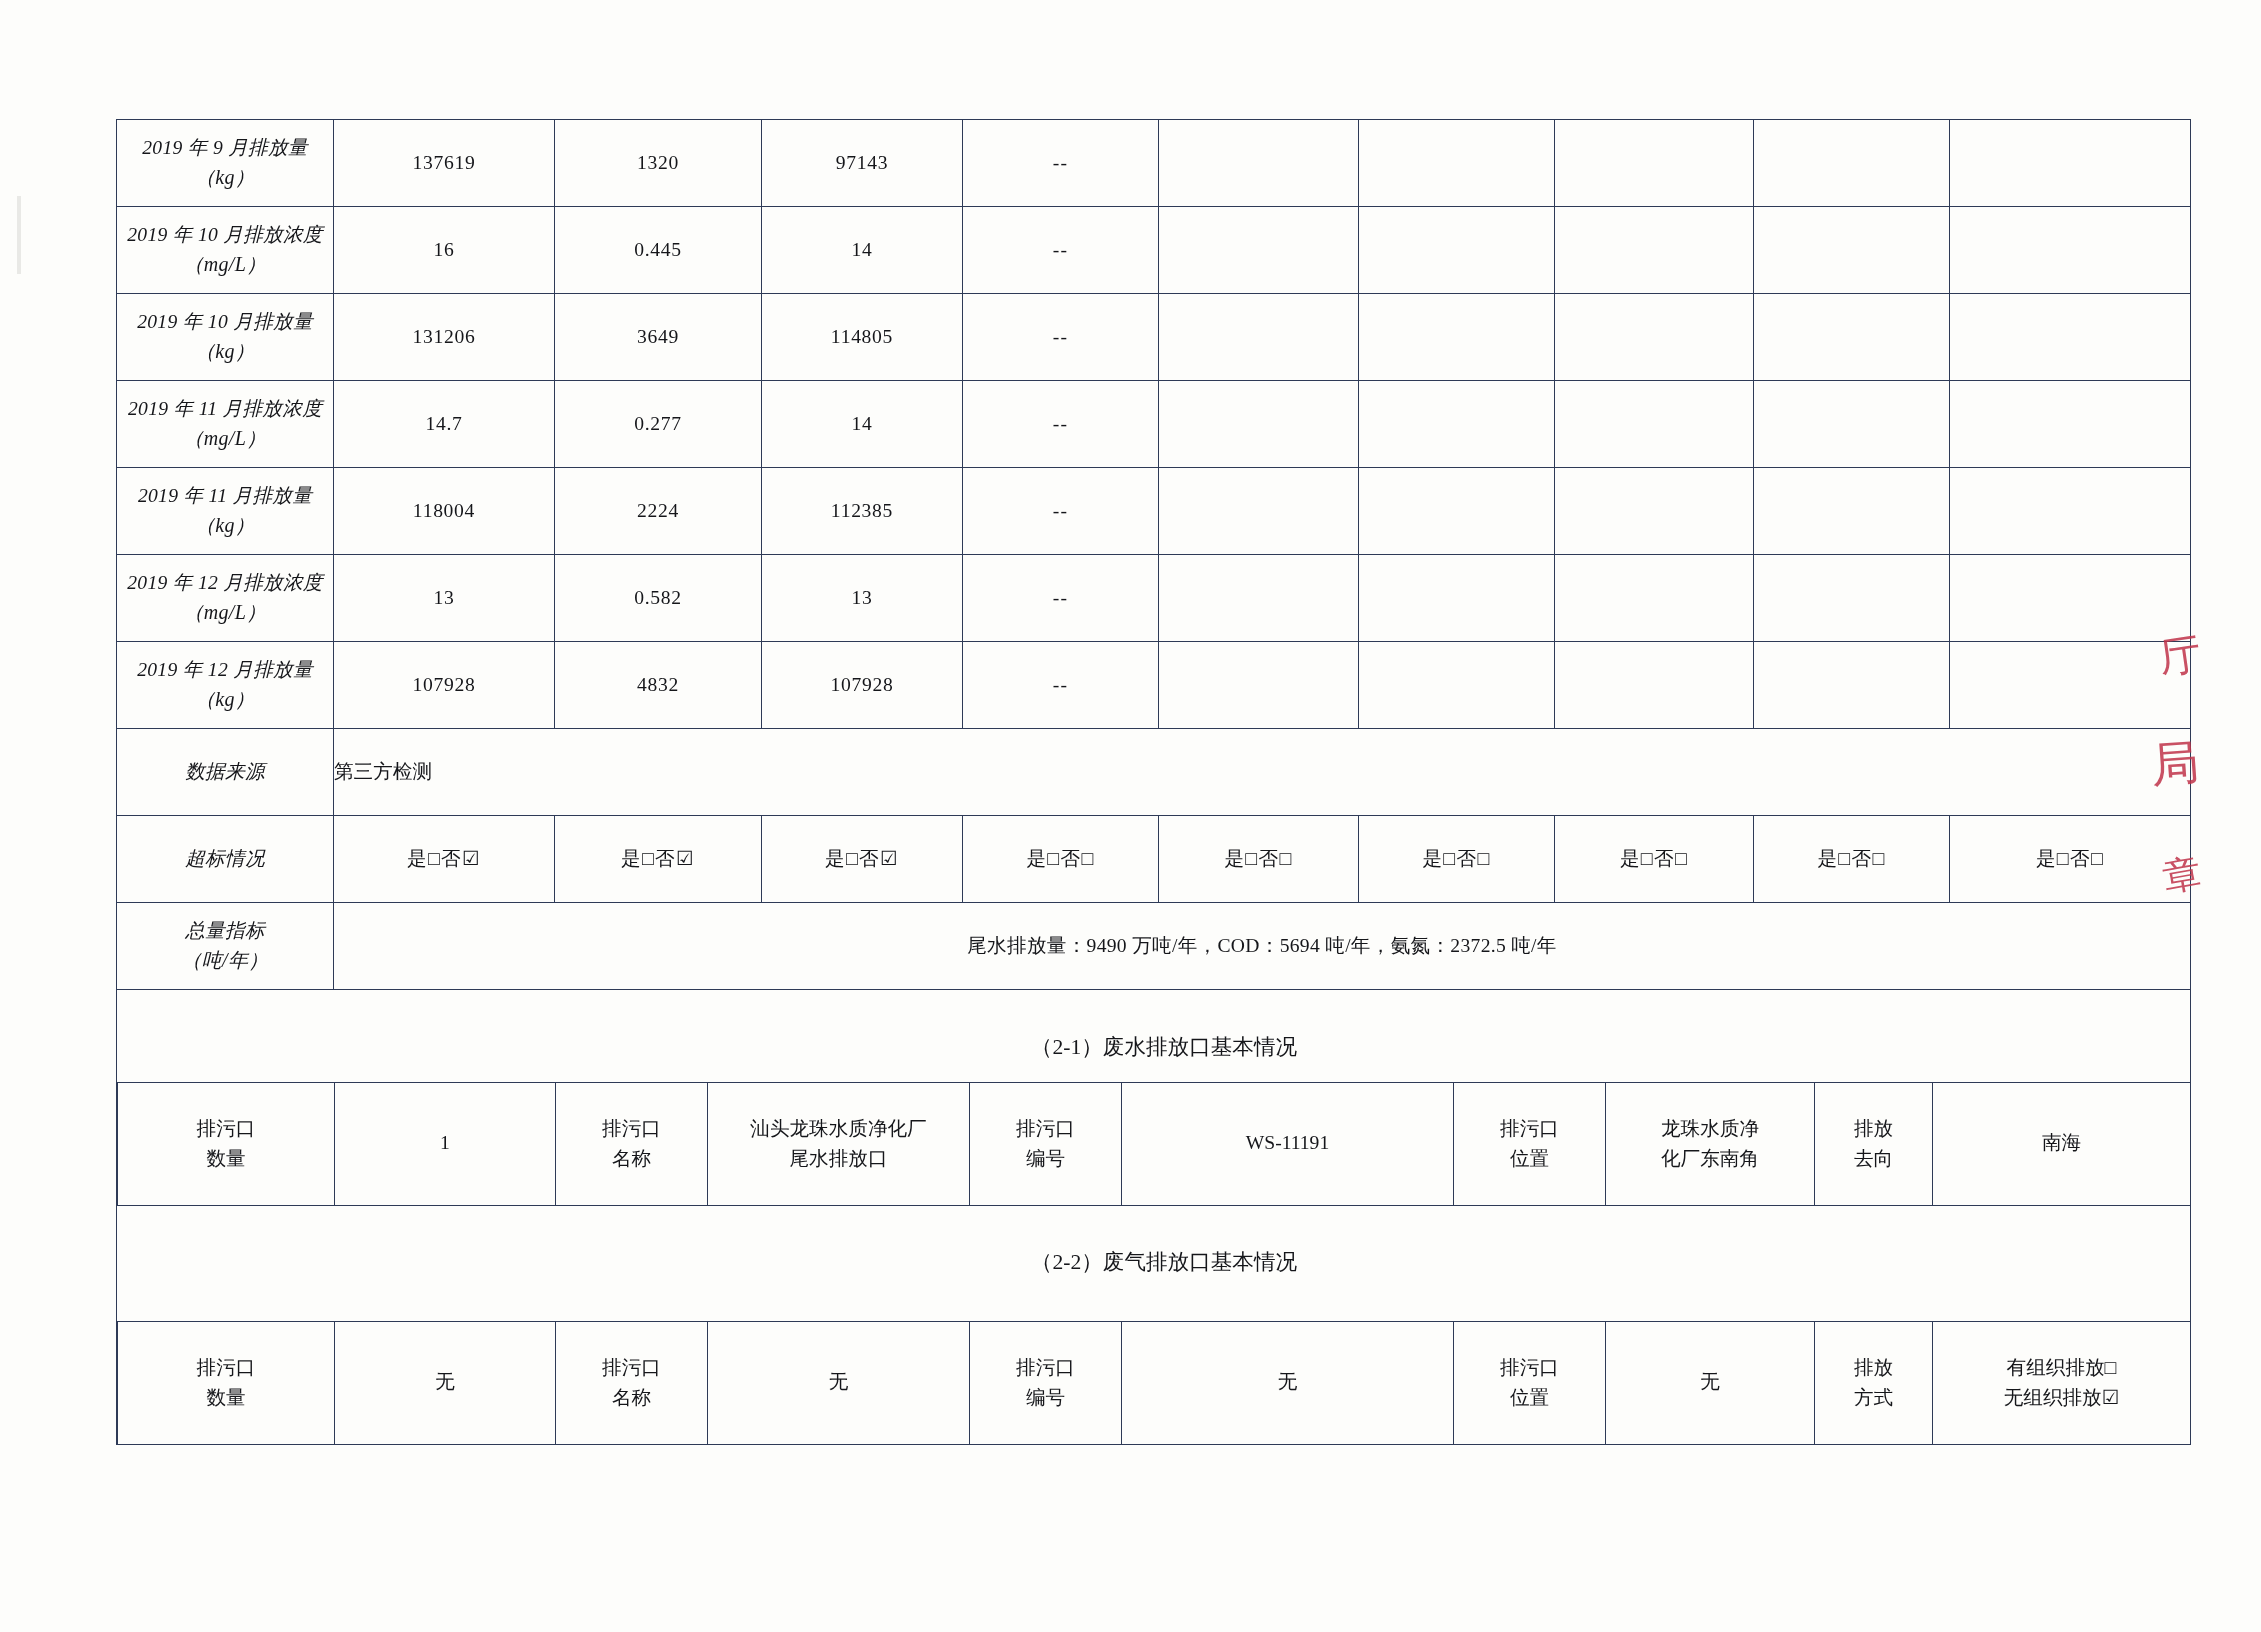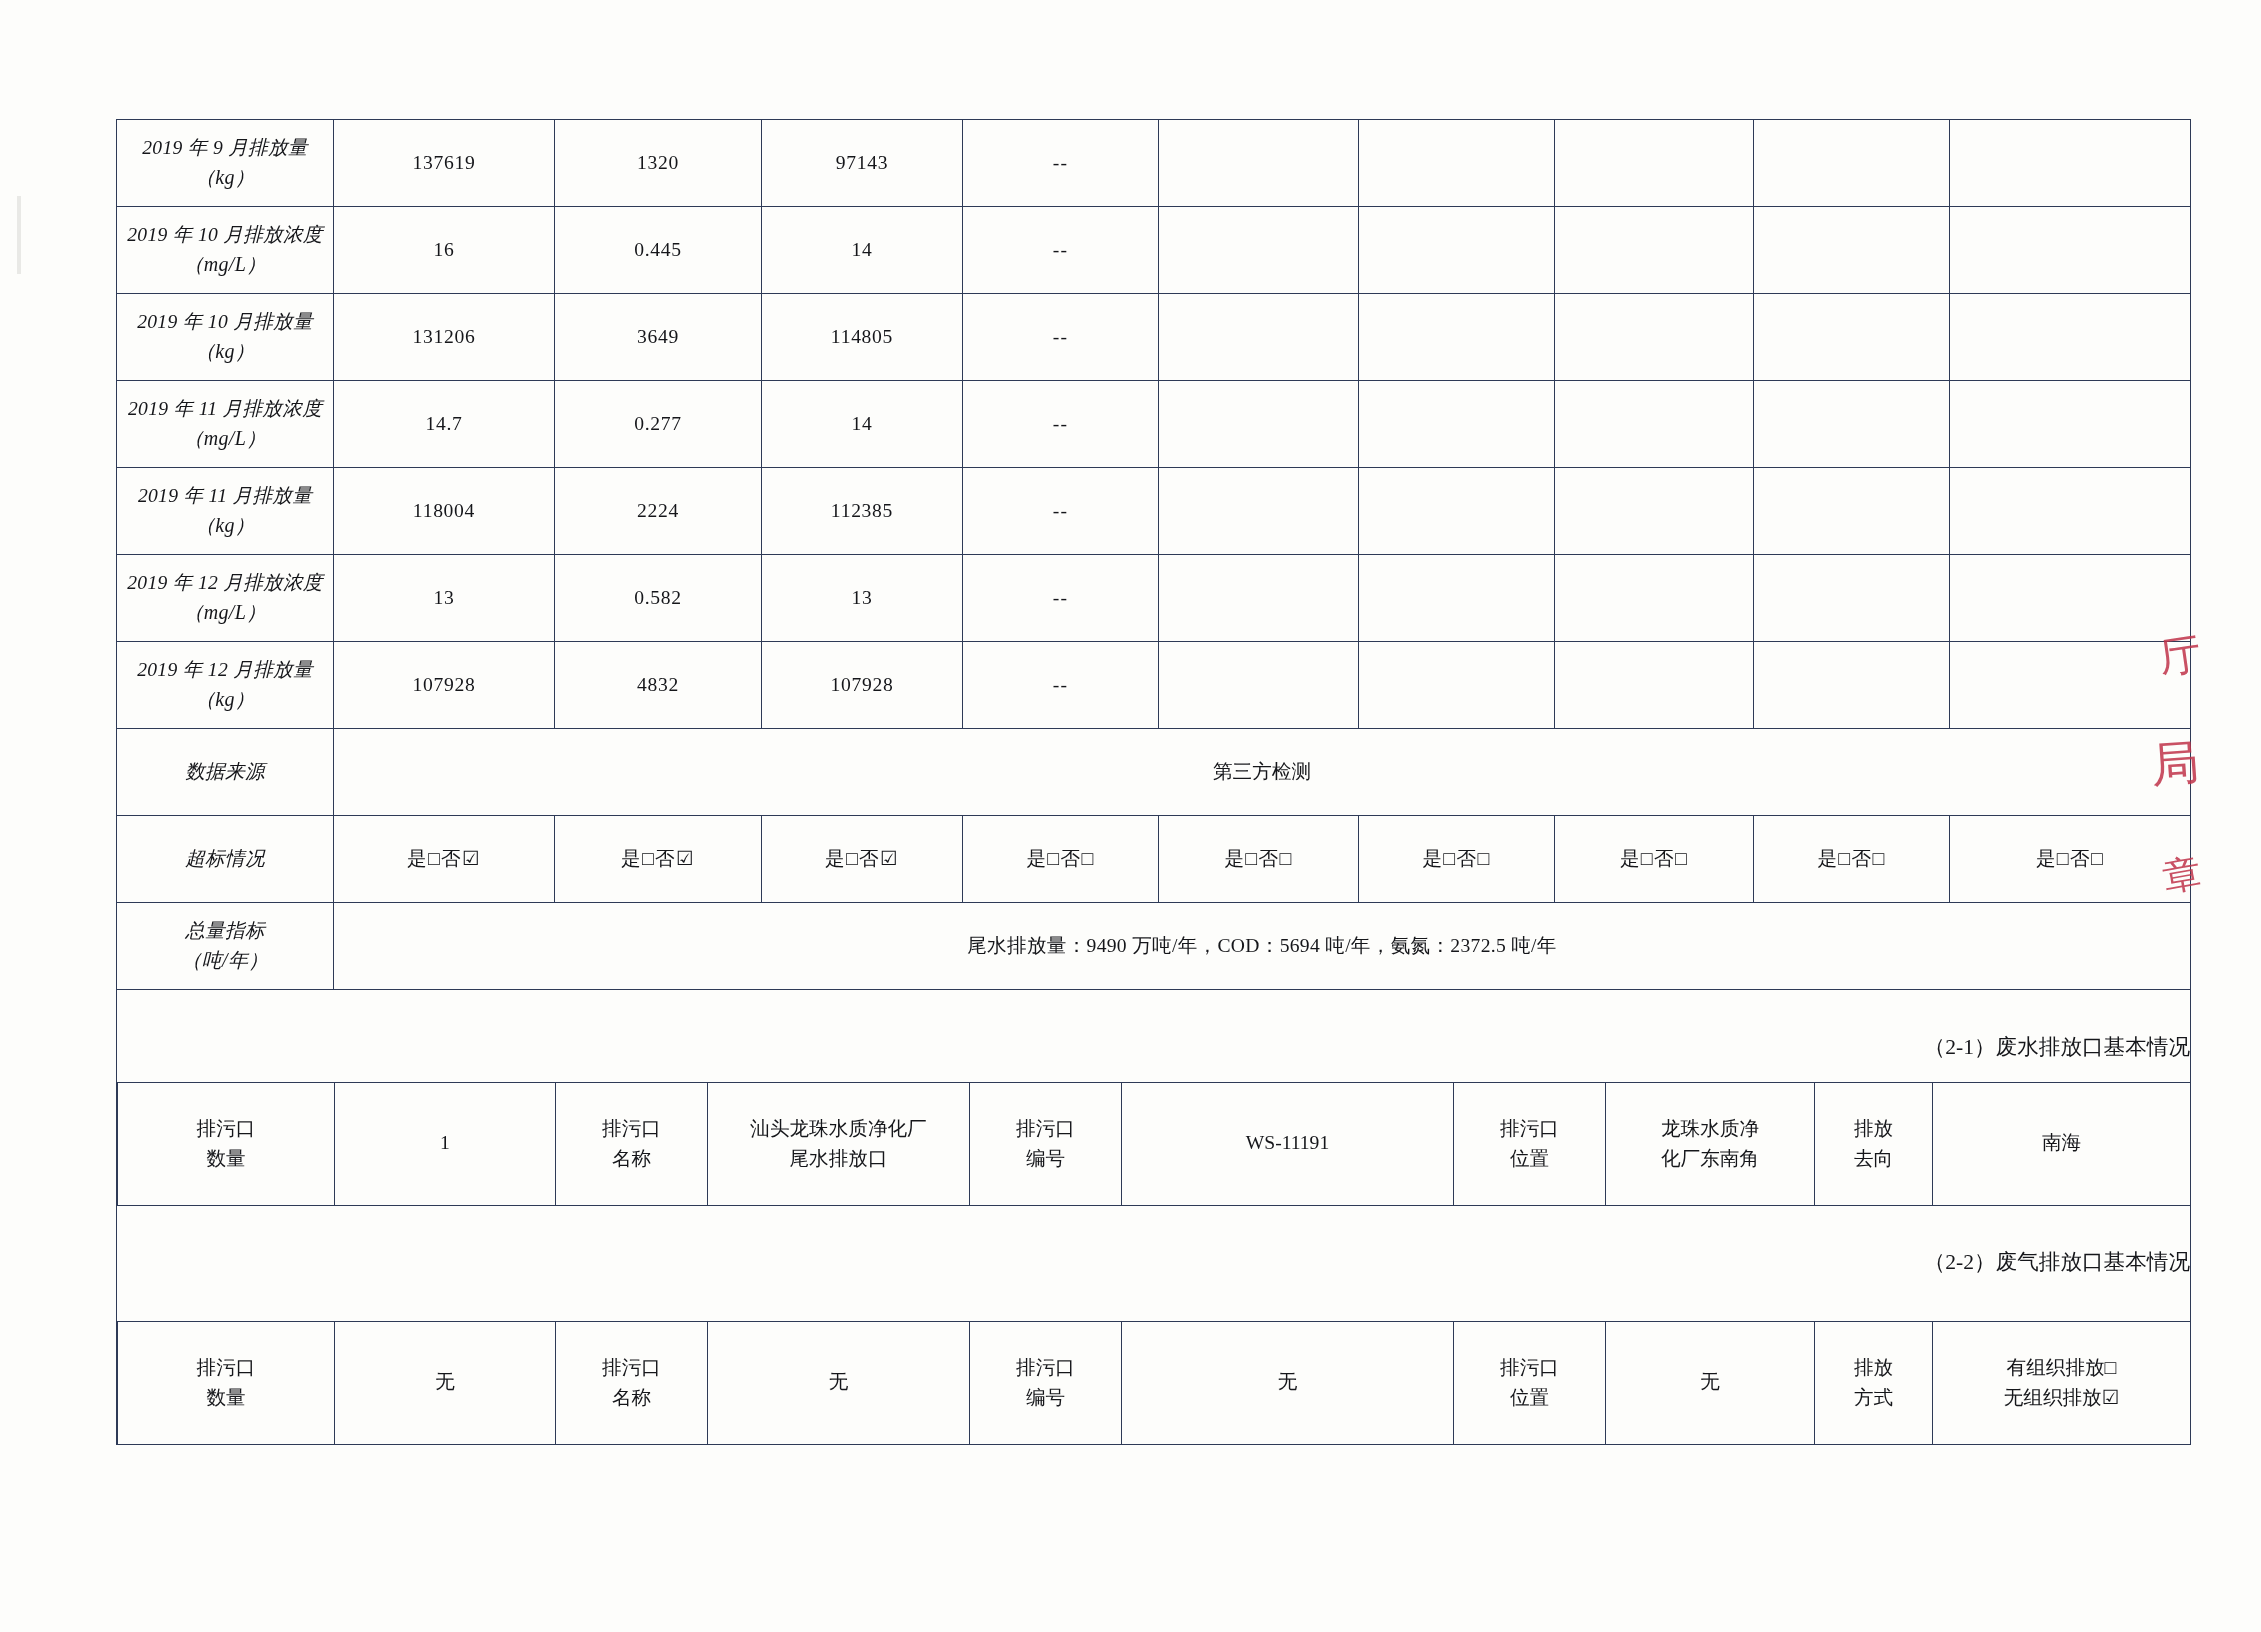--- a/index.html
+++ b/index.html
@@ -68,21 +68,21 @@
     letter-spacing: 1.3px;
     white-space: nowrap;
   }
   .total-cell {
     font-size: 19.6px;
     letter-spacing: 0.3px;
   }
 
   
   .section-row td {
-    text-align: right;
+    text-align: center;
     padding-left: 21px;
     font-size: 21.6px;
     height: 68px;
     font-weight: normal;
   }
 
   
   .sub-table {
     width: 100%;
     border-collapse: collapse;
@@ -284,21 +284,21 @@
       <td class="dash">--</td>
       <td class="num"></td>
       <td class="num"></td>
       <td class="num"></td>
       <td class="num"></td>
       <td class="num"></td>
     </tr>
 
     <tr>
       <td class="lbl">数据来源</td>
-      <td class="src-cell" colspan="9" style="text-align:center;">第三方检测</td>
+      <td class="src-cell" colspan="9" style="text-align:left;">第三方检测</td>
     </tr>
 
     <tr>
       <td class="lbl">超标情况</td>
       <td class="chk">是□否☑</td>
       <td class="chk">是□否☑</td>
       <td class="chk">是□否☑</td>
       <td class="chk">是□否□</td>
       <td class="chk">是□否□</td>
       <td class="chk">是□否□</td>

